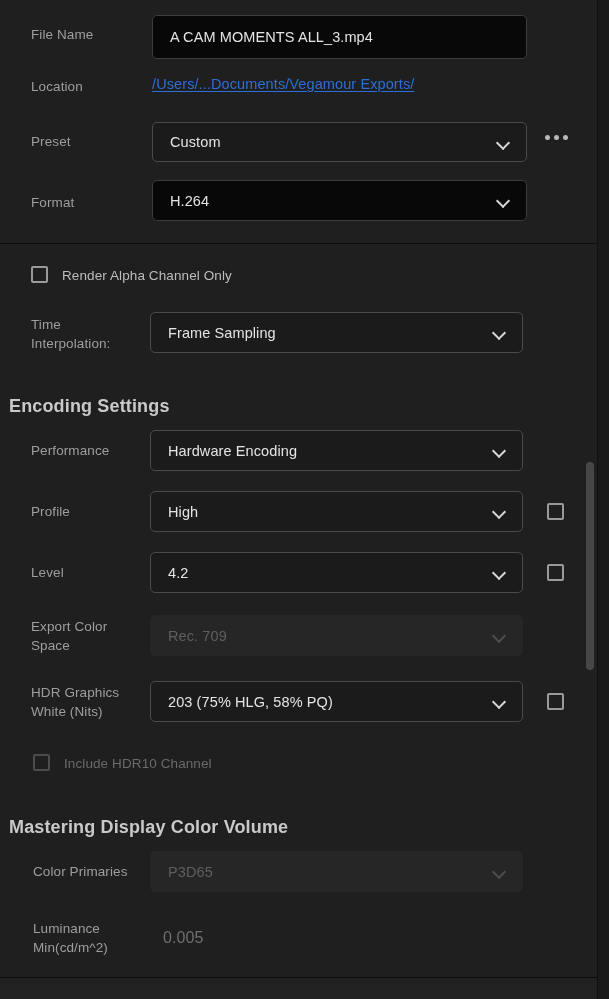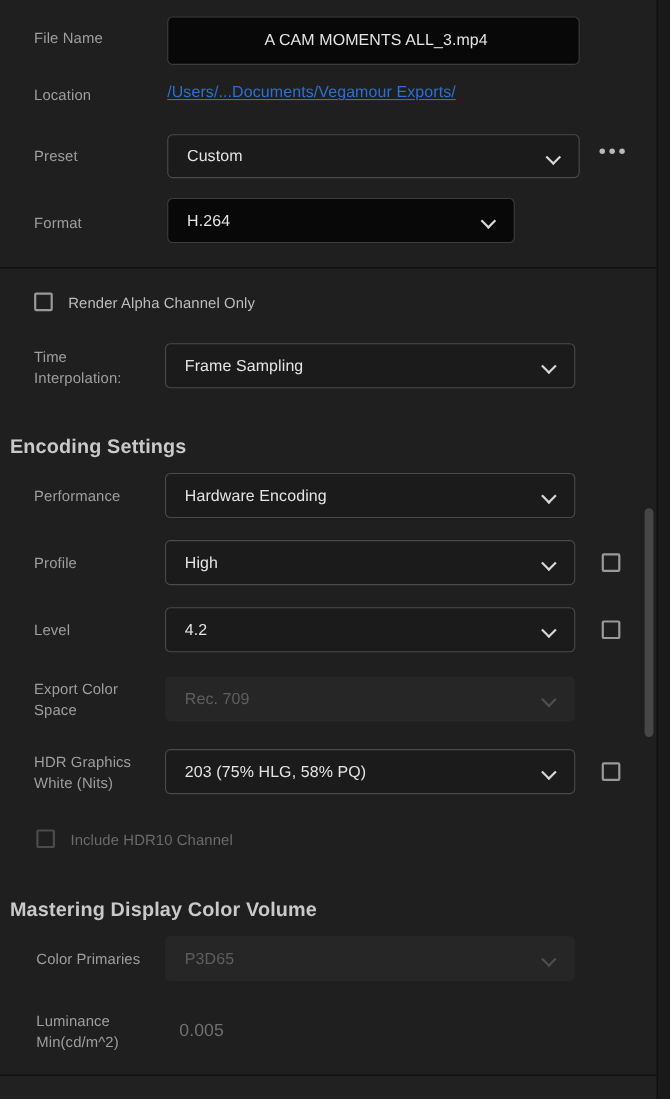--- a/index.html
+++ b/index.html
@@ -190,21 +190,21 @@
 </style>
 </head>
 <body>
 
 <div class="panel">
 
   <div class="section section-top">
 
     <div class="row" style="top:10px;height:45px;">
       <span class="lbl" style="left:31px;top:16px;">File Name</span>
-      <div class="field black" style="left:152px;top:5px;width:375px;height:44px;text-align:center;">
+      <div class="field black" style="left:152px;top:5px;width:375px;height:44px;">
         <span class="val">A CAM MOMENTS ALL_3.mp4</span>
       </div>
     </div>
 
     <div class="row" style="top:72px;height:30px;">
       <span class="lbl" style="left:31px;top:6px;">Location</span>
       <a class="link" style="left:152px;top:4px;">/Users/...Documents/Vegamour Exports/</a>
     </div>
 
     <div class="row" style="top:118px;height:45px;">
@@ -215,21 +215,21 @@
       </div>
       <div class="ellipsis" style="left:545px;top:17px;">
         <i></i>
         <i></i>
         <i></i>
       </div>
     </div>
 
     <div class="row" style="top:180px;height:45px;">
       <span class="lbl" style="left:31px;top:14px;">Format</span>
-      <div class="field black" style="left:152px;top:0px;width:316px;height:41px;justify-content:space-between;">
+      <div class="field black" style="left:152px;top:0px;width:375px;height:41px;justify-content:space-between;">
         <span class="val">H.264</span>
         <span class="chev"></span>
       </div>
     </div>
   </div>
 
   <div class="section section-mid">
 
     <div class="row" style="top:68px;height:48px;">
       <span class="lbl two-line" style="left:31px;top:3px;">Time</span>

